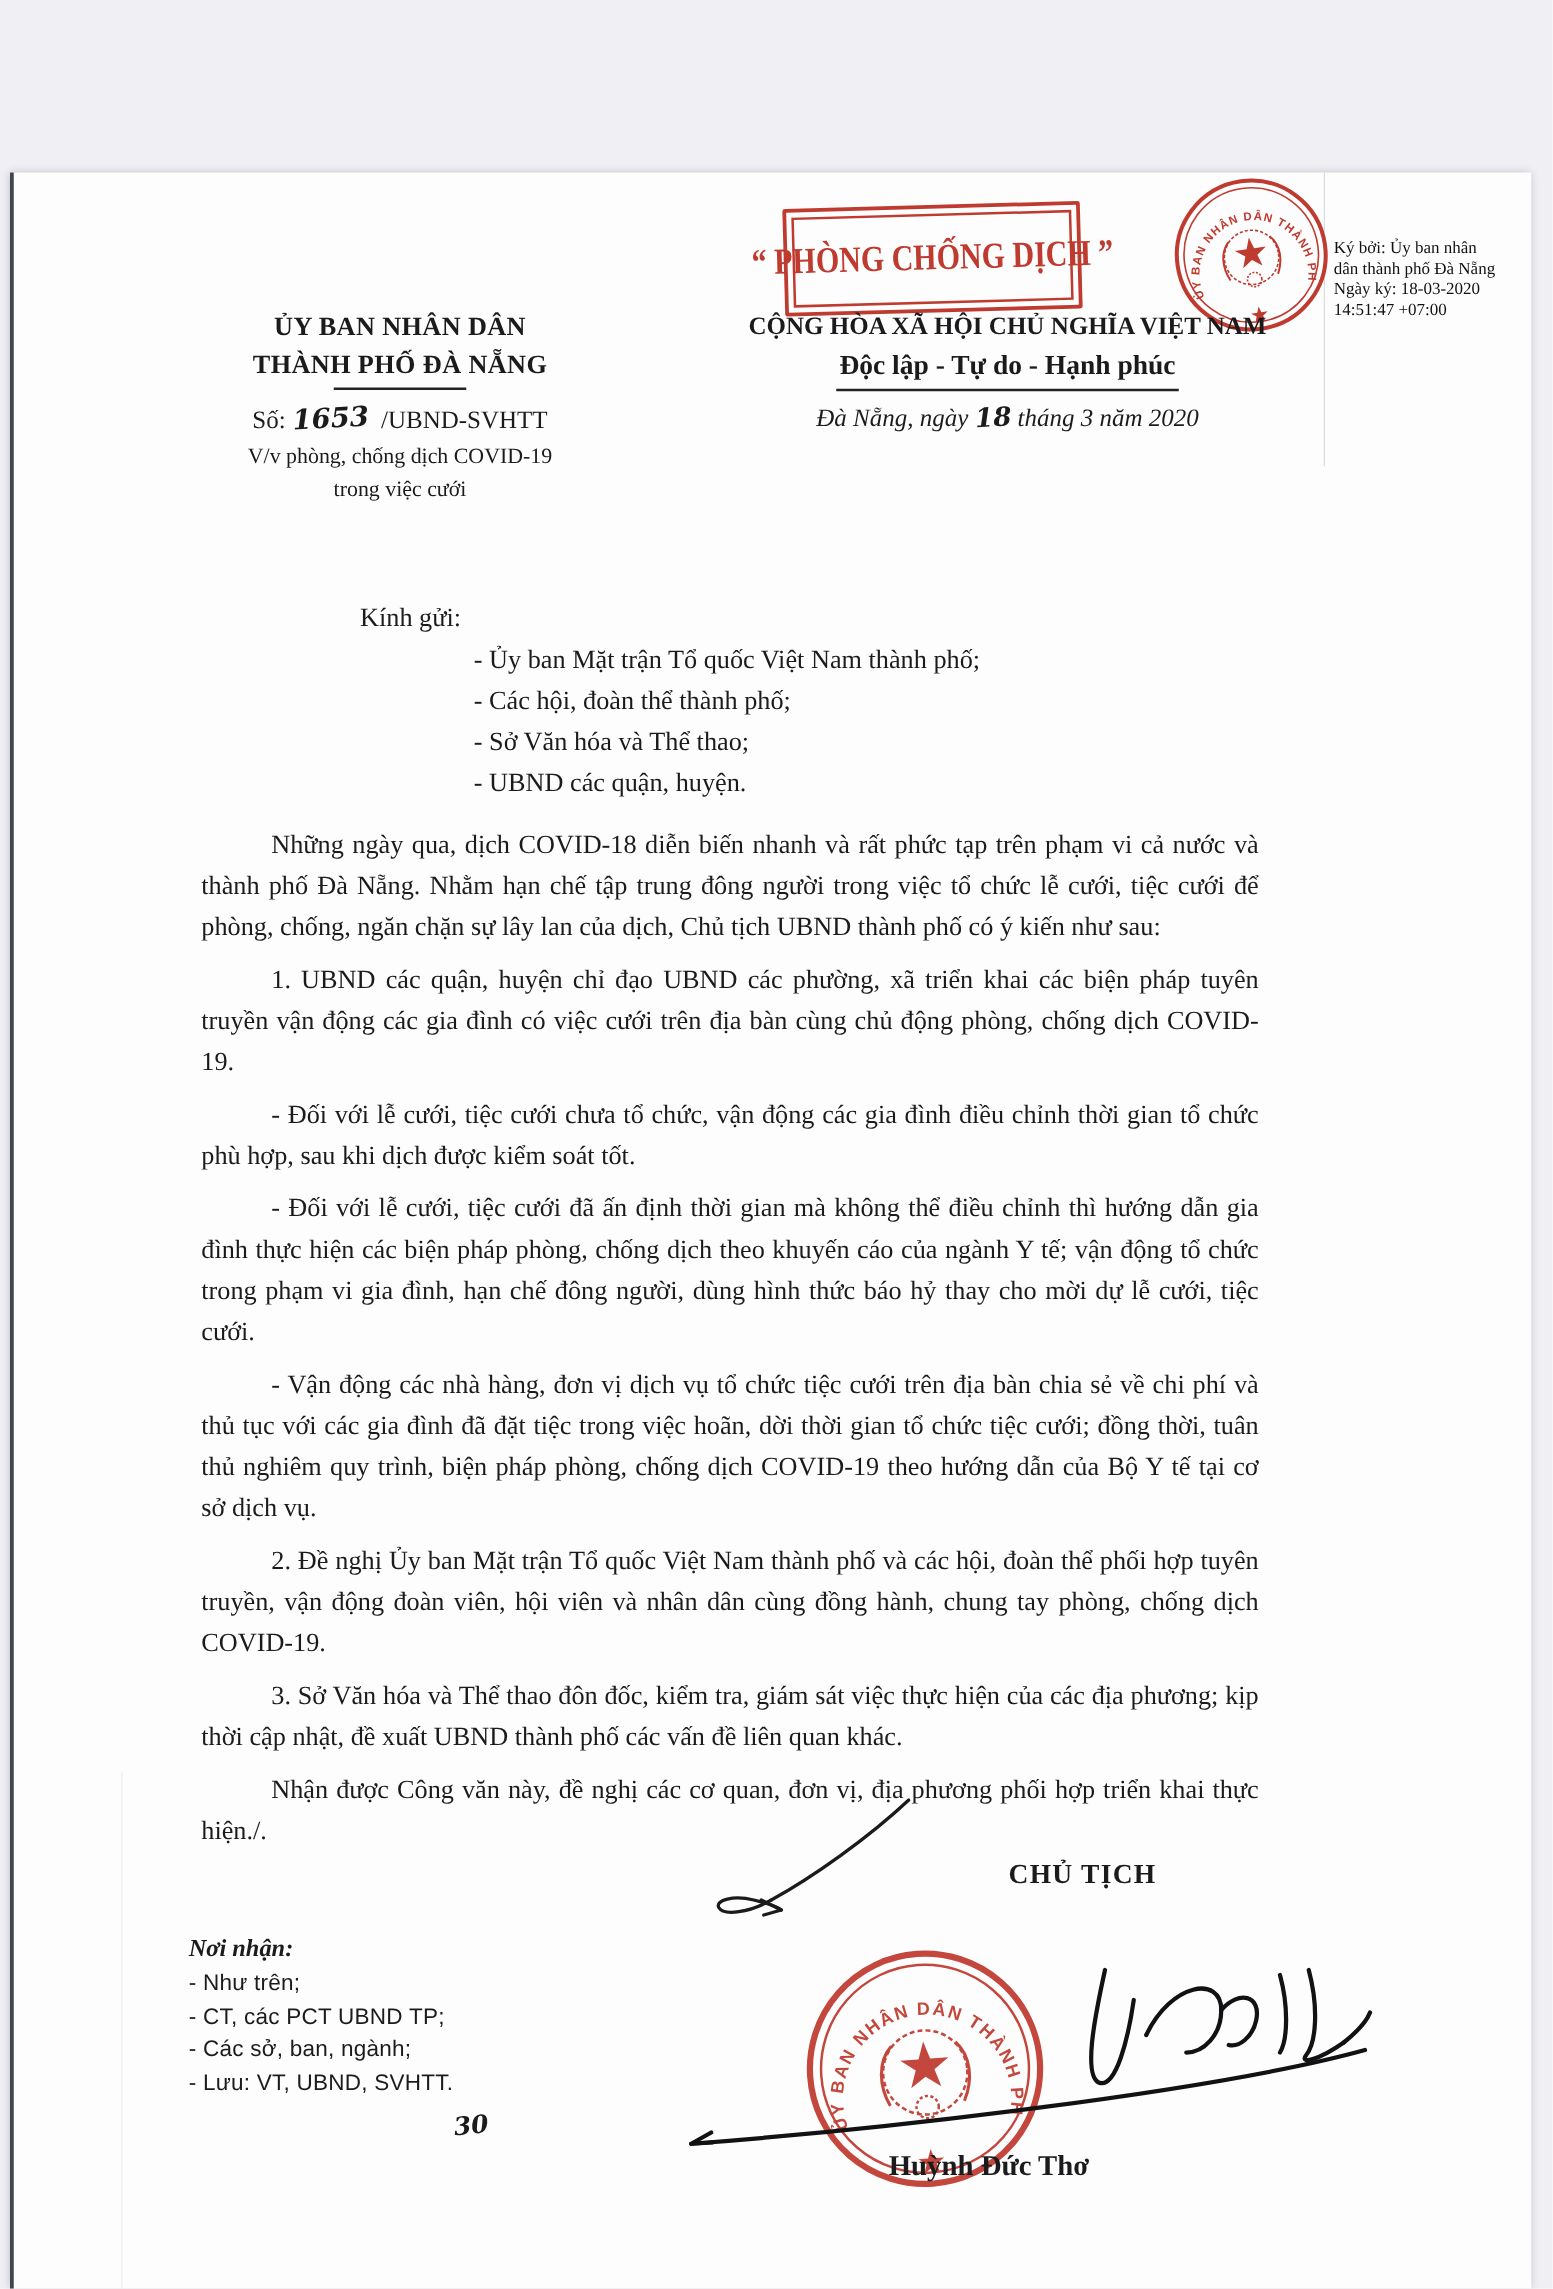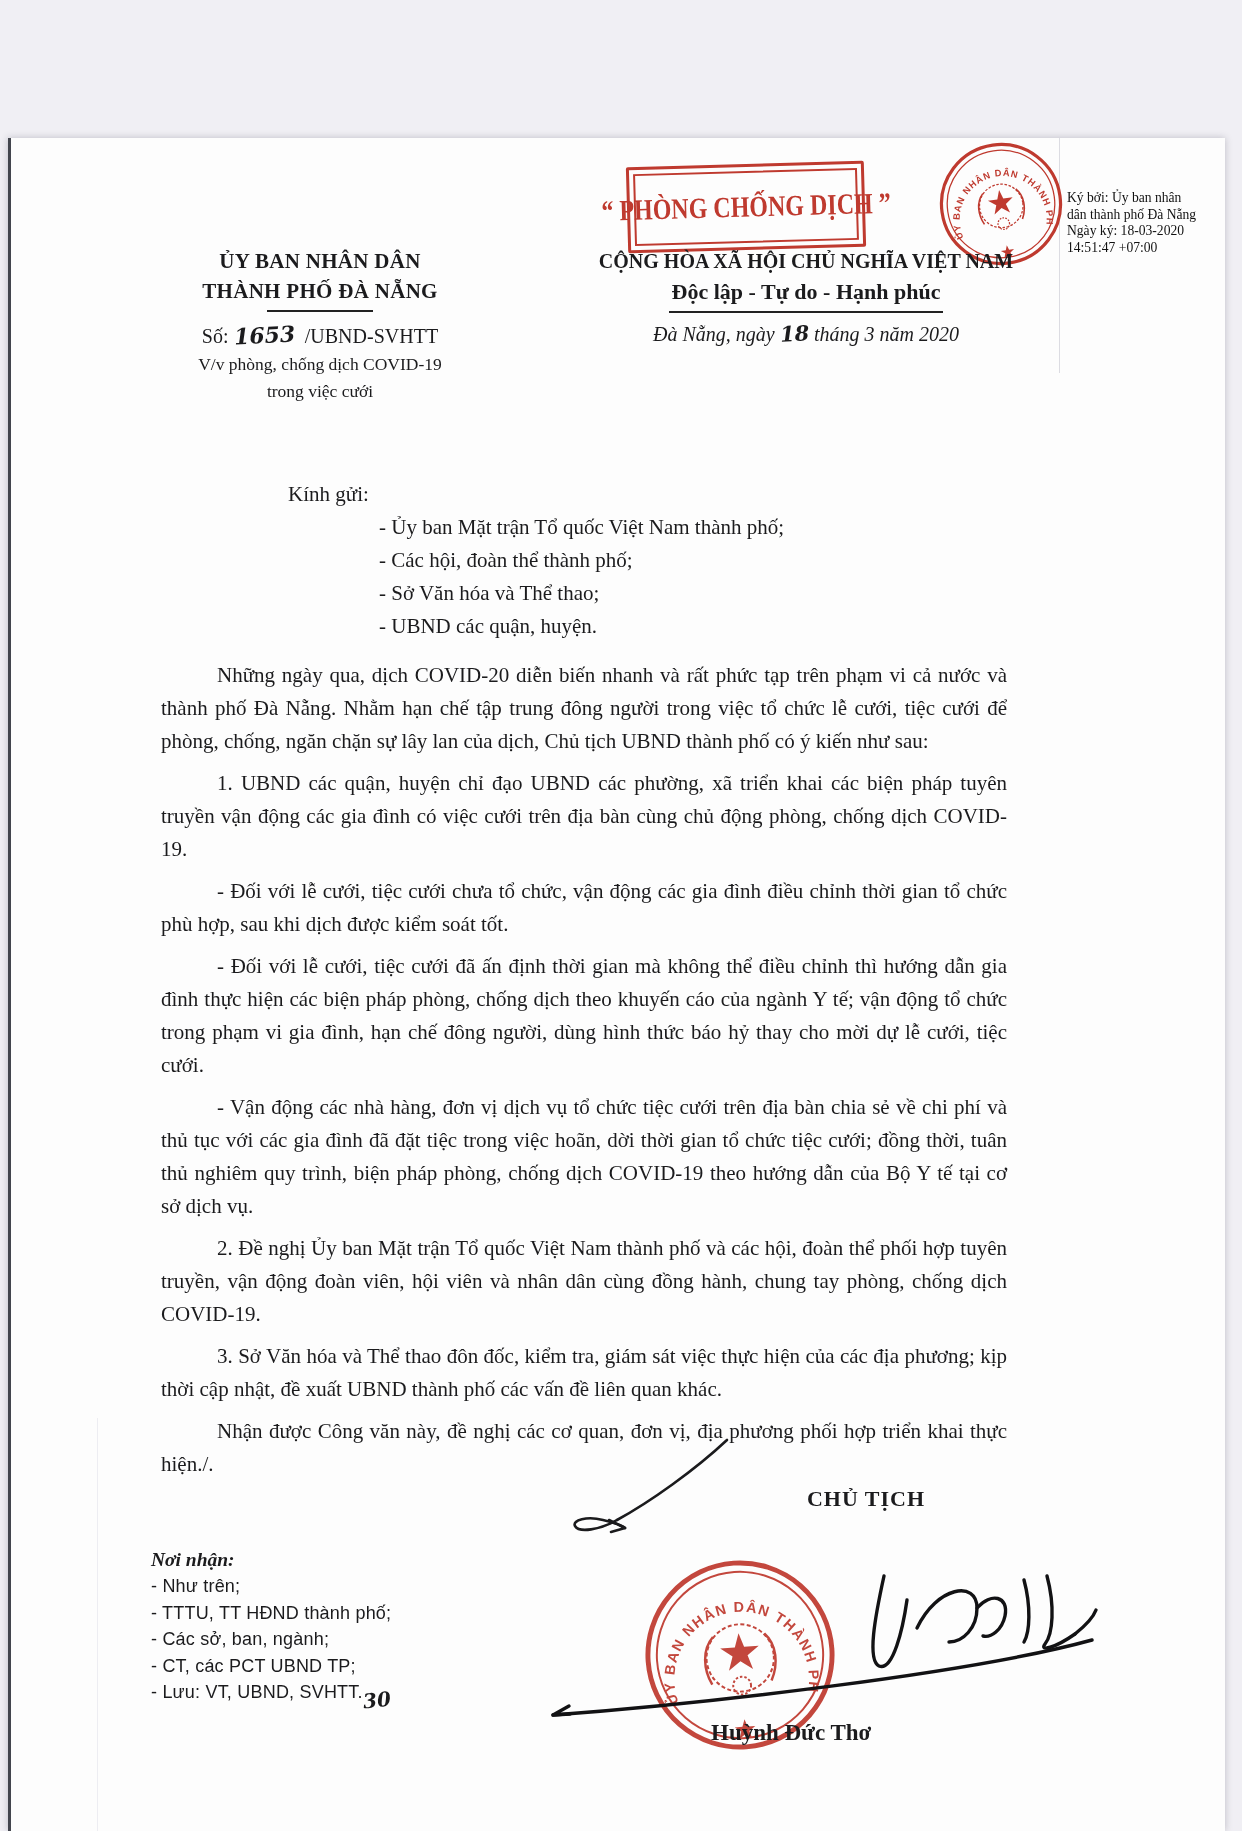--- a/index.html
+++ b/index.html
@@ -153,44 +153,43 @@
 
     <div class="body-text">
       <div class="kg-label">Kính gửi:</div>
       <div class="kg-list">
         <div>- Ủy ban Mặt trận Tổ quốc Việt Nam thành phố;</div>
         <div>- Các hội, đoàn thể thành phố;</div>
         <div>- Sở Văn hóa và Thể thao;</div>
         <div>- UBND các quận, huyện.</div>
       </div>
       <div class="kg-gap"></div>
-      <p>Những ngày qua, dịch COVID-20 diễn biến nhanh và rất phức tạp trên phạm vi cả nước và thành phố Đà Nẵng. Nhằm hạn chế tập trung đông người trong việc tổ chức lễ cưới, tiệc cưới để phòng, chống, ngăn chặn sự lây lan của dịch, Chủ tịch UBND thành phố có ý kiến như sau:</p>
+      <p>Những ngày qua, dịch COVID-18 diễn biến nhanh và rất phức tạp trên phạm vi cả nước và thành phố Đà Nẵng. Nhằm hạn chế tập trung đông người trong việc tổ chức lễ cưới, tiệc cưới để phòng, chống, ngăn chặn sự lây lan của dịch, Chủ tịch UBND thành phố có ý kiến như sau:</p>
       <p>1. UBND các quận, huyện chỉ đạo UBND các phường, xã triển khai các biện pháp tuyên truyền vận động các gia đình có việc cưới trên địa bàn cùng chủ động phòng, chống dịch COVID-19.</p>
       <p>- Đối với lễ cưới, tiệc cưới chưa tổ chức, vận động các gia đình điều chỉnh thời gian tổ chức phù hợp, sau khi dịch được kiểm soát tốt.</p>
       <p>- Đối với lễ cưới, tiệc cưới đã ấn định thời gian mà không thể điều chỉnh thì hướng dẫn gia đình thực hiện các biện pháp phòng, chống dịch theo khuyến cáo của ngành Y tế; vận động tổ chức trong phạm vi gia đình, hạn chế đông người, dùng hình thức báo hỷ thay cho mời dự lễ cưới, tiệc cưới.</p>
       <p>- Vận động các nhà hàng, đơn vị dịch vụ tổ chức tiệc cưới trên địa bàn chia sẻ về chi phí và thủ tục với các gia đình đã đặt tiệc trong việc hoãn, dời thời gian tổ chức tiệc cưới; đồng thời, tuân thủ nghiêm quy trình, biện pháp phòng, chống dịch COVID-19 theo hướng dẫn của Bộ Y tế tại cơ sở dịch vụ.</p>
       <p>2. Đề nghị Ủy ban Mặt trận Tổ quốc Việt Nam thành phố và các hội, đoàn thể phối hợp tuyên truyền, vận động đoàn viên, hội viên và nhân dân cùng đồng hành, chung tay phòng, chống dịch COVID-19.</p>
       <p>3. Sở Văn hóa và Thể thao đôn đốc, kiểm tra, giám sát việc thực hiện của các địa phương; kịp thời cập nhật, đề xuất UBND thành phố các vấn đề liên quan khác.</p>
       <p>Nhận được Công văn này, đề nghị các cơ quan, đơn vị, địa phương phối hợp triển khai thực hiện./.</p>
     </div>
 
     <svg class="penmark-svg" width="190" height="110" viewBox="0 0 190 110">
       <g stroke="#1b1b1d" stroke-width="2.6" fill="none" stroke-linecap="round">
         <path d="M182,6 C150,36 105,68 72,86"></path>
         <path d="M72,86 C55,96 34,99 30,92 C27,86 42,82 58,86 C70,89 78,92 80,94"></path>
         <path d="M80,94 L64,86 M80,94 L66,98"></path>
       </g>
     </svg>
 
     <div class="noinhan">
       <div class="label">Nơi nhận:</div>
       <div class="item">- Như trên;</div>
-      <div class="item">- TTTU, TT HĐND thành phố;</div>
+      <div class="item">- CT, các PCT UBND TP;</div>
       <div class="item">- Các sở, ban, ngành;</div>
-      <div class="item">- CT, các PCT UBND TP;</div>
       <div class="item">- Lưu: VT, UBND, SVHTT.</div>
     </div>
     <div class="hand-30 handwrite">30</div>
 
     <div class="signer-title">CHỦ TỊCH</div>
 
     <svg class="seal-bottom" viewBox="0 0 200 200">
       <g stroke="#bf3a2f" fill="none">
         <circle cx="100" cy="100" r="93" stroke-width="5"></circle>
         <circle cx="100" cy="100" r="84" stroke-width="2"></circle>

